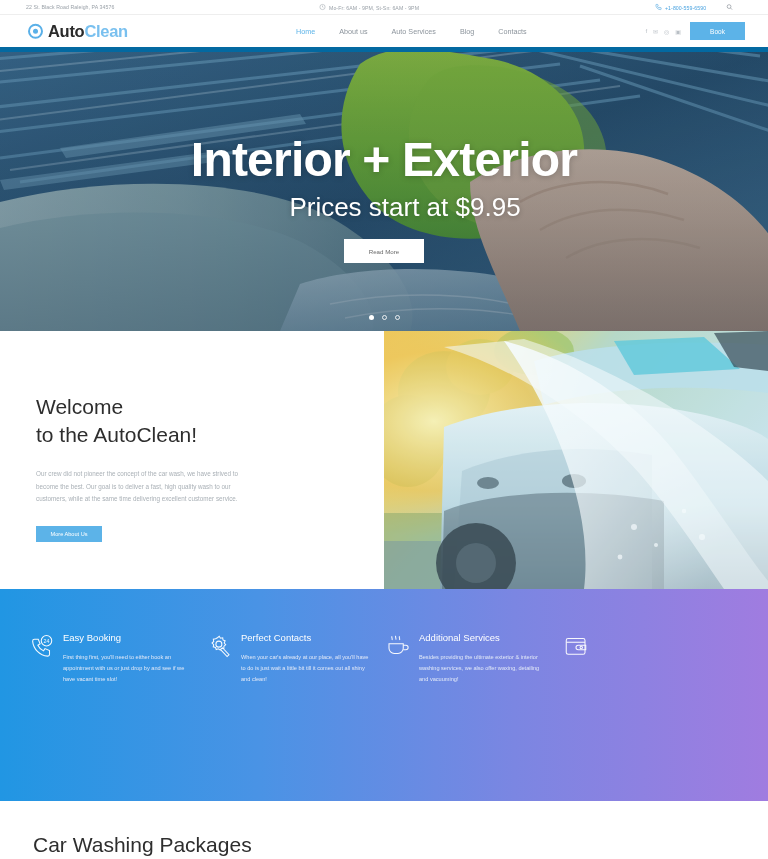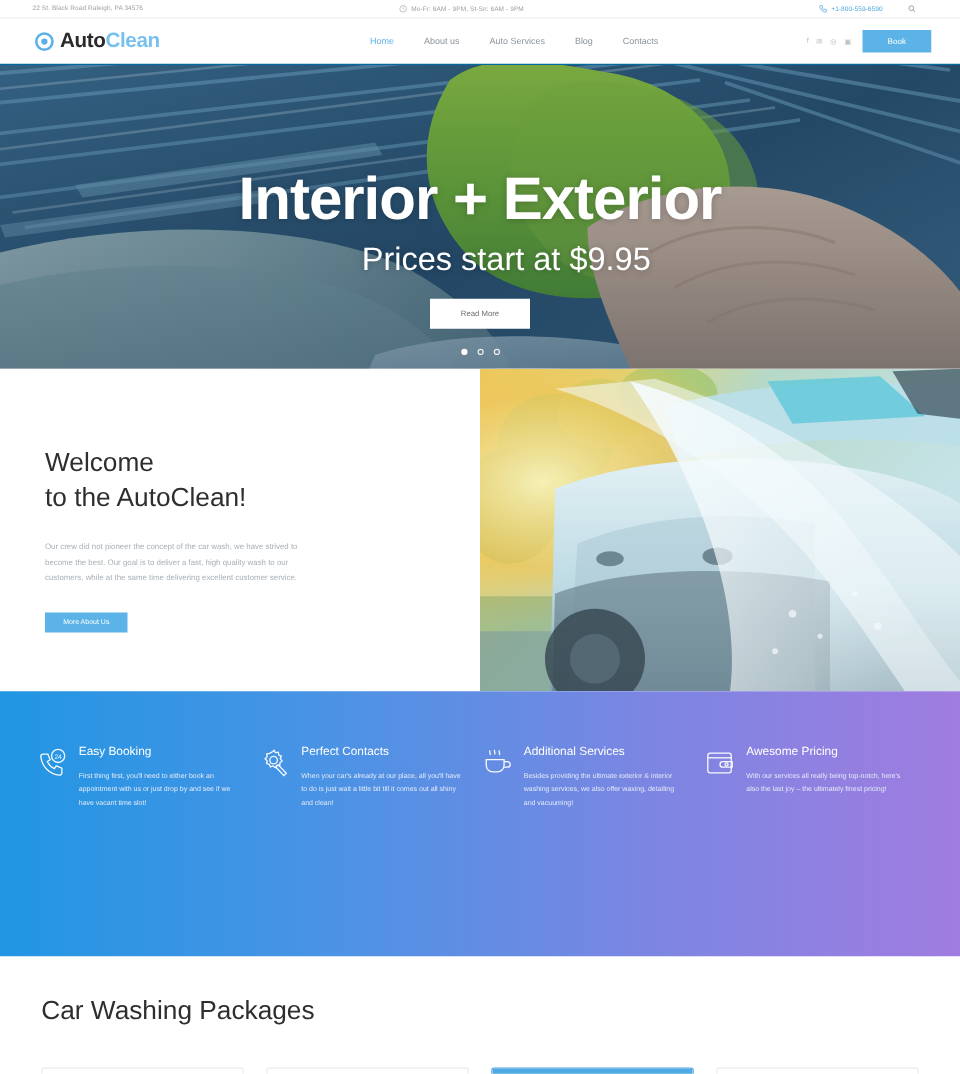--- a/index.html
+++ b/index.html
@@ -23,21 +23,21 @@
   .tb-addr{ position:absolute; left:26px; top:50%; transform:translateY(-50%); white-space:nowrap; }
   .tb-hours{ position:absolute; left:319px; top:50%; transform:translateY(-50%); display:flex; align-items:center; gap:3px; white-space:nowrap;}
   .tb-phone{ position:absolute; left:655px; top:50%; transform:translateY(-50%); display:flex; align-items:center; gap:3px; white-space:nowrap; color:#4aa3e0;}
   .tb-search{ position:absolute; left:726px; top:50%; transform:translateY(-50%); }
   .ico-sm{ display:inline-block; width:7px; height:7px; }
   .ico-sm svg{ display:block; width:7px; height:7px; }
 
   
   .header{
     height:37px; width:100%; background:#ffffff; position:relative;
-    border-bottom:1px solid #0369a1;
+    border-bottom:5px solid #0369a1;
   }
   .logo{ position:absolute; left:28px; top:50%; transform:translateY(-50%); display:flex; align-items:center; gap:5px; }
   .logo-mark{ width:15px; height:15px; border:2px solid #5ab0e8; border-radius:50%; display:flex; align-items:center; justify-content:center; }
   .logo-mark i{ width:5px; height:5px; background:#5ab0e8; border-radius:50%; display:block; }
   .logo-text{ font-size:16.5px; font-weight:bold; letter-spacing:-.3px; line-height:1; }
   .logo-text .a{ color:#2b2b2b; }
   .logo-text .b{ color:#79c0ef; }
 
   .nav{ position:absolute; left:296px; top:50%; transform:translateY(-50%); display:flex; gap:24px; font-size:7.2px; color:#8c949c; }
   .nav span{ cursor:pointer; white-space:nowrap; }
@@ -46,21 +46,21 @@
   .hdr-right{ position:absolute; right:23px; top:50%; transform:translateY(-50%); display:flex; align-items:center; gap:9px; }
   .socials{ display:flex; gap:6px; align-items:center; color:#b9bfc5; font-size:6px; }
   .socials span{ cursor:pointer; display:inline-block; }
   .book-btn{
     width:55px; height:18px; background:#5cb3e8; color:#ffffff;
     font-size:6.5px; display:flex; align-items:center; justify-content:center;
     cursor:pointer; border:none;
   }
 
   
-  .hero{ position:relative; width:100%; height:243px; overflow:hidden; background:#b91c1c; }
+  .hero{ position:relative; width:100%; height:279px; overflow:hidden; background:#b91c1c; }
   .hero-bg{ position:absolute; inset:0; }
   .hero-overlay{ position:absolute; inset:0; background:linear-gradient(180deg, rgba(20,45,70,.18) 0%, rgba(25,50,75,.30) 60%, rgba(20,45,70,.42) 100%); }
   .hero-inner{ position:absolute; inset:0; display:flex; flex-direction:column; align-items:center; justify-content:flex-start; padding-top:84px; }
   .hero-h1{
     font-size:48px; color:#ffffff; font-weight:bold; line-height:1;
     letter-spacing:-.8px; text-shadow:0 1px 6px rgba(0,0,0,.22);
   }
   .hero-h2{
     font-size:26px; color:#ffffff; font-weight:normal; line-height:1;
     margin-top:10px; text-shadow:0 1px 5px rgba(0,0,0,.25);margin-left:42px;
@@ -359,24 +359,20 @@
 
   <div class="feat">
     <div class="feat-ico">
       <svg viewBox="0 0 32 32" fill="none" stroke="#ffffff" stroke-width="1.4">
         <rect x="3" y="6" width="25" height="21" rx="2.5"></rect>
         <path d="M3 11h25"></path>
         <path d="M19 15h10v6H19a3 3 0 010-6z"></path>
         <circle cx="23" cy="18" r="1.6"></circle>
       </svg>
     </div>
-    <div class="feat-body">
-      <div class="feat-h">Awesome Pricing</div>
-      <div class="feat-p">With our services all really being top-notch, here's also the last joy – the ultimately finest pricing!</div>
-    </div>
   </div>
 
 </div>
 
 <div class="packages">
   <div class="pkg-title">Car Washing Packages</div>
   <div class="pkg-row">
     <div class="pkg-card">
         <div class="cap"></div>
       </div>

